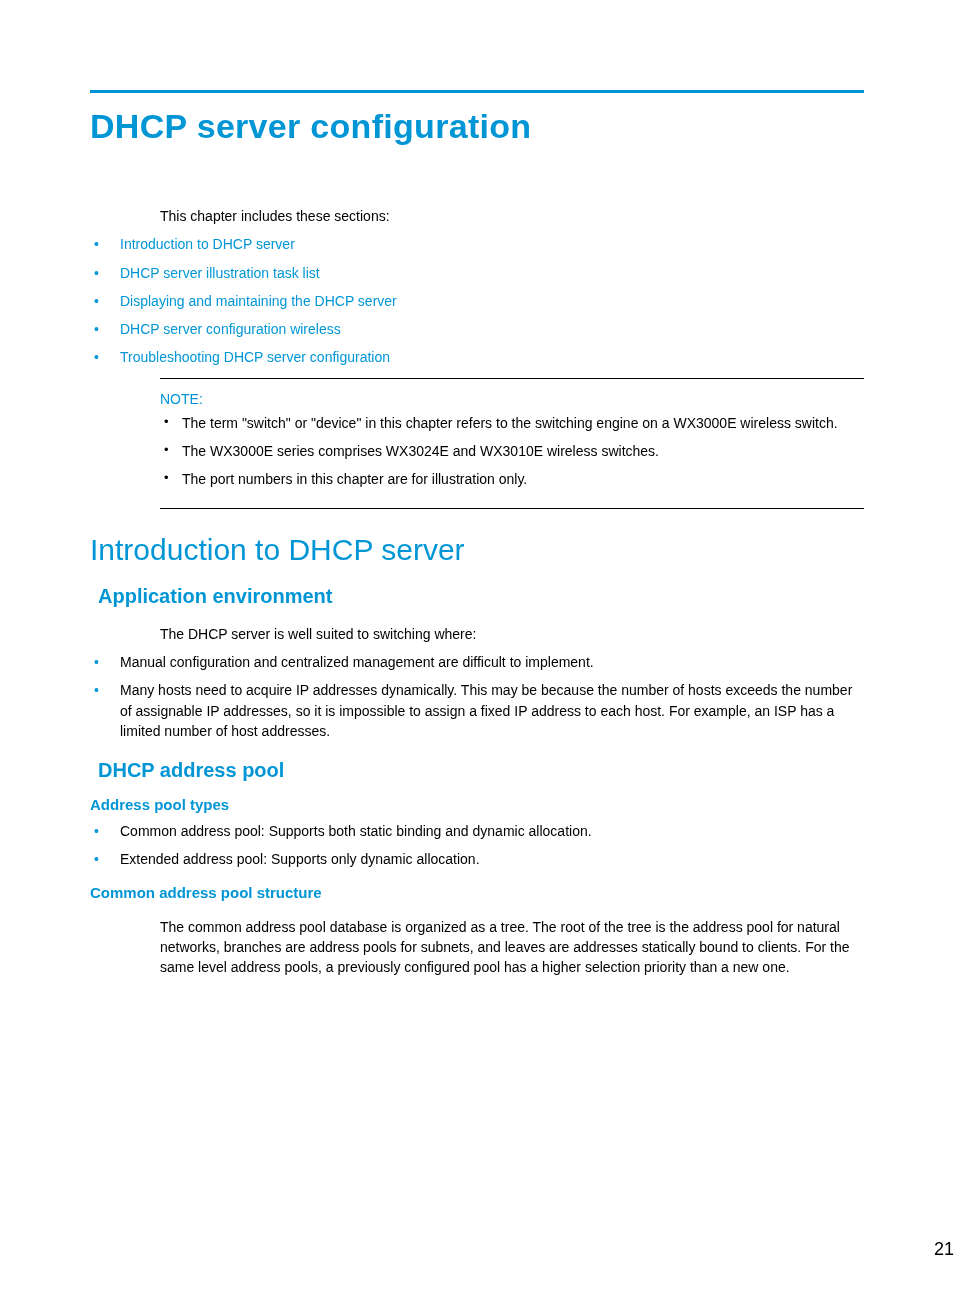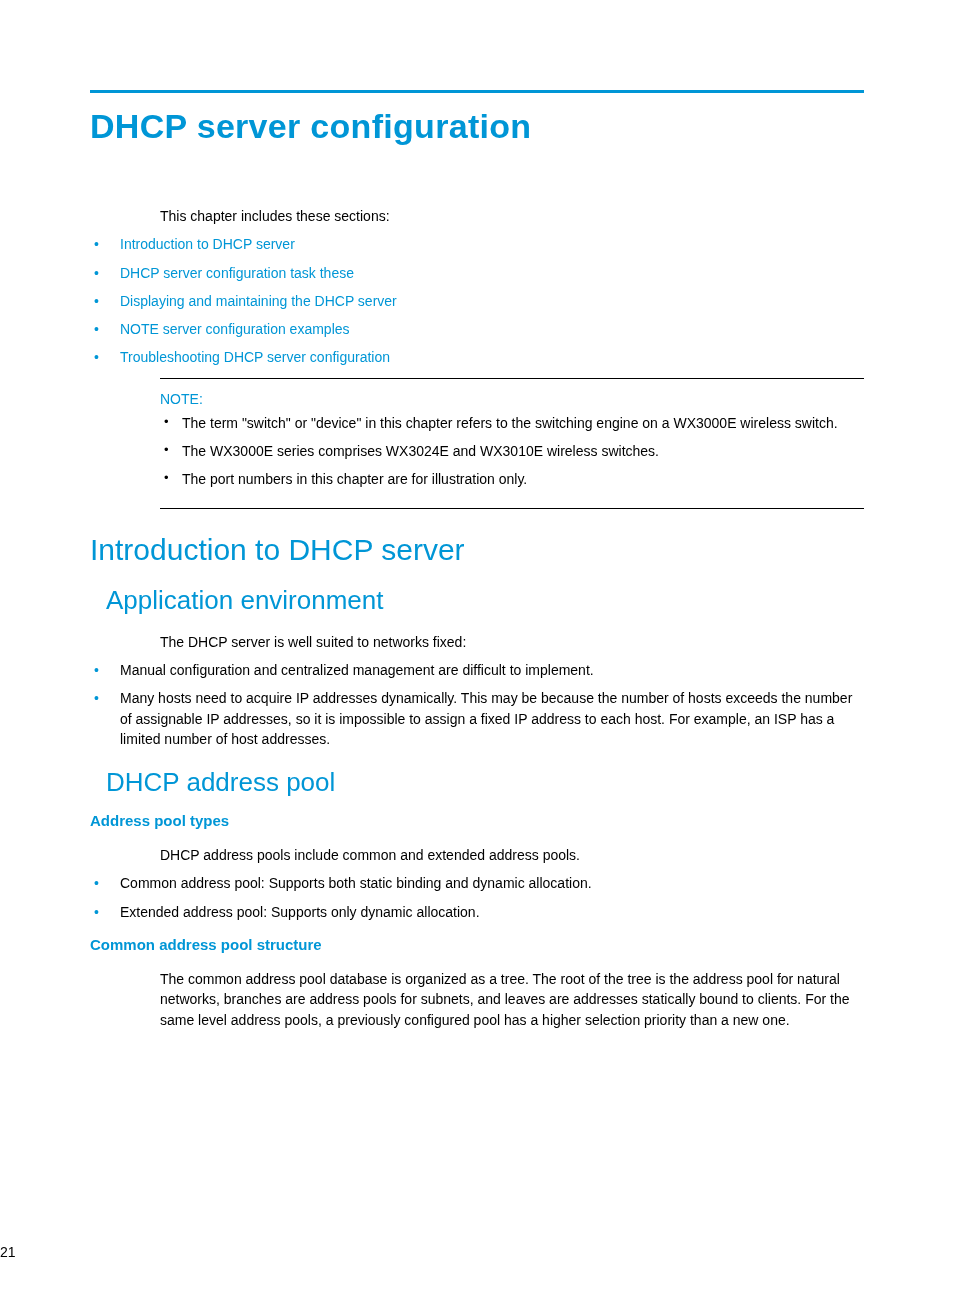--- a/index.html
+++ b/index.html
@@ -29,24 +29,24 @@
   }
   h2.section {
     font-family: Futura, "Century Gothic", Arial, sans-serif;
     font-weight: normal;
     color: #0096d6;
     font-size: 30px;
     margin: 24px 0 10px 0;
   }
   h3.subsection {
     font-family: Futura, "Century Gothic", Arial, sans-serif;
-    font-weight: normal;
+    font-weight: bold;
     color: #0096d6;
-    font-size: 26px;
-    margin: 18px 0 10px 16px;
+    font-size: 20px;
+    margin: 18px 0 10px 8px;
   }
   h4.minor {
     font-family: Futura, "Century Gothic", Arial, sans-serif;
     font-weight: bold;
     color: #0096d6;
     font-size: 15px;
     margin: 14px 0 8px 0;
   }
   .body-text {
     font-size: 14px;
@@ -108,63 +108,62 @@
     position: absolute;
     left: 4px;
     color: #000;
     font-size: 13px;
   }
   .page-number {
     position: absolute;
     bottom: 36px;
     width: 100%;
     left: 0;
-    text-align: left;
-    font-size: 14px;
+    text-align: right;
+    font-size: 18px;
   }
 </style>
 </head>
 <body>
 
 <div class="page">
   <div class="top-rule"></div>
   <h1 class="main-title">DHCP server configuration</h1>
 
   <p class="body-text indent">This chapter includes these sections:</p>
 
   <ul class="link-list indent">
     <li><a href="#">Introduction to DHCP server</a></li>
-    <li><a href="#">DHCP server configuration task these</a></li>
+    <li><a href="#">DHCP server illustration task list</a></li>
     <li><a href="#">Displaying and maintaining the DHCP server</a></li>
-    <li><a href="#">NOTE server configuration examples</a></li>
+    <li><a href="#">DHCP server configuration wireless</a></li>
     <li><a href="#">Troubleshooting DHCP server configuration</a></li>
   </ul>
 
   <div class="note-box">
     <p class="note-label">NOTE:</p>
     <ul class="note-list">
       <li>The term "switch" or "device" in this chapter refers to the switching engine on a WX3000E wireless switch.</li>
       <li>The WX3000E series comprises WX3024E and WX3010E wireless switches.</li>
       <li>The port numbers in this chapter are for illustration only.</li>
     </ul>
   </div>
 
   <h2 class="section">Introduction to DHCP server</h2>
 
   <h3 class="subsection">Application environment</h3>
-  <p class="body-text indent">The DHCP server is well suited to networks fixed:</p>
+  <p class="body-text indent">The DHCP server is well suited to switching where:</p>
   <ul class="bullet-list indent">
     <li>Manual configuration and centralized management are difficult to implement.</li>
     <li>Many hosts need to acquire IP addresses dynamically. This may be because the number of hosts exceeds the number of assignable IP addresses, so it is impossible to assign a fixed IP address to each host. For example, an ISP has a limited number of host addresses.</li>
   </ul>
 
   <h3 class="subsection">DHCP address pool</h3>
 
   <h4 class="minor">Address pool types</h4>
-  <p class="body-text indent">DHCP address pools include common and extended address pools.</p>
   <ul class="bullet-list indent">
     <li>Common address pool: Supports both static binding and dynamic allocation.</li>
     <li>Extended address pool: Supports only dynamic allocation.</li>
   </ul>
 
   <h4 class="minor">Common address pool structure</h4>
   <p class="body-text indent">The common address pool database is organized as a tree. The root of the tree is the address pool for natural networks, branches are address pools for subnets, and leaves are addresses statically bound to clients. For the same level address pools, a previously configured pool has a higher selection priority than a new one.</p>
 
   <div class="page-number">21</div>
 </div>

